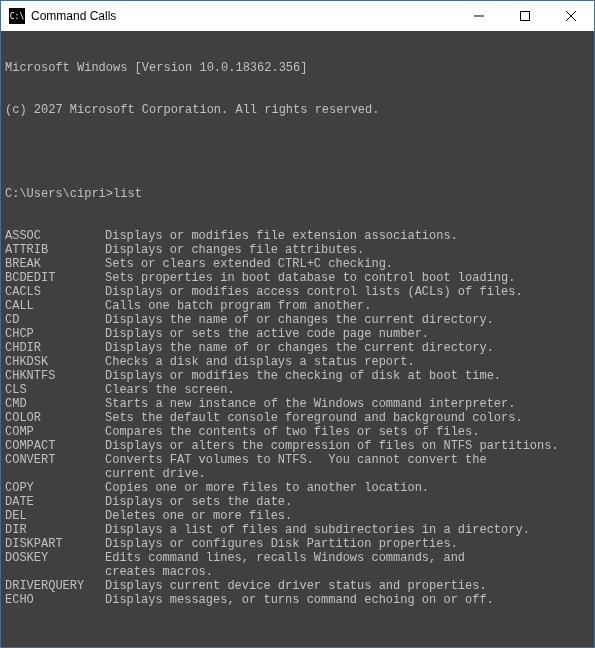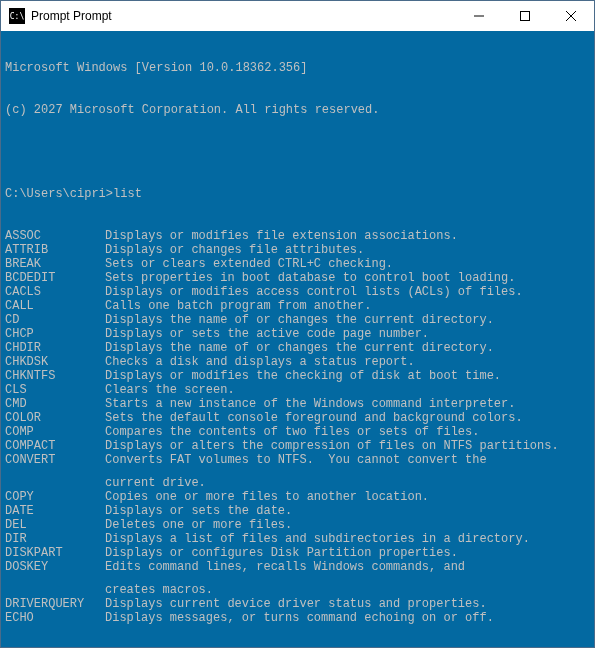--- a/index.html
+++ b/index.html
@@ -53,42 +53,42 @@
       display: flex;
       align-items: center;
       justify-content: center;
       font-family: 'Segoe UI', sans-serif;
       font-size: 10px;
       color: #000;
       cursor: pointer;
     }
     .terminal {
       flex: 1;
-      background: #0369a1;
+      background: #404040;
       color: #c0c0c0;
       font-size: 12px;
       line-height: 14px;
       padding: 2px 4px;
       overflow: hidden;
       white-space: pre;
       font-family: Consolas, 'Courier New', monospace;
     }
     .terminal .line { white-space: pre; }
     .cmd-row { display: flex; }
     .cmd-name { width: 100px; flex-shrink: 0; }
     .cmd-desc { flex: 1; white-space: pre-wrap; }
-    .cmd-cont { padding-left: 100px; white-space: pre-wrap; margin-top: 9px; }
+    .cmd-cont { padding-left: 100px; white-space: pre-wrap; }
   </style>
 </head>
 <body>
 
 <div class="window">
   <div class="titlebar">
     <div class="titlebar-icon">C:\</div>
-    <div class="titlebar-title">Prompt Prompt</div>
+    <div class="titlebar-title">Command Calls</div>
     <div class="titlebar-controls">
       <div class="titlebar-btn">
         <svg width="10" height="10" viewBox="0 0 10 10">
             <line x1="0" y1="5" x2="10" y2="5" stroke="#000" stroke-width="1"></line>
           </svg>
       </div>
       <div class="titlebar-btn">
         <svg width="10" height="10" viewBox="0 0 10 10">
             <rect x="0.5" y="0.5" width="9" height="9" fill="none" stroke="#000" stroke-width="1"></rect>
           </svg>

